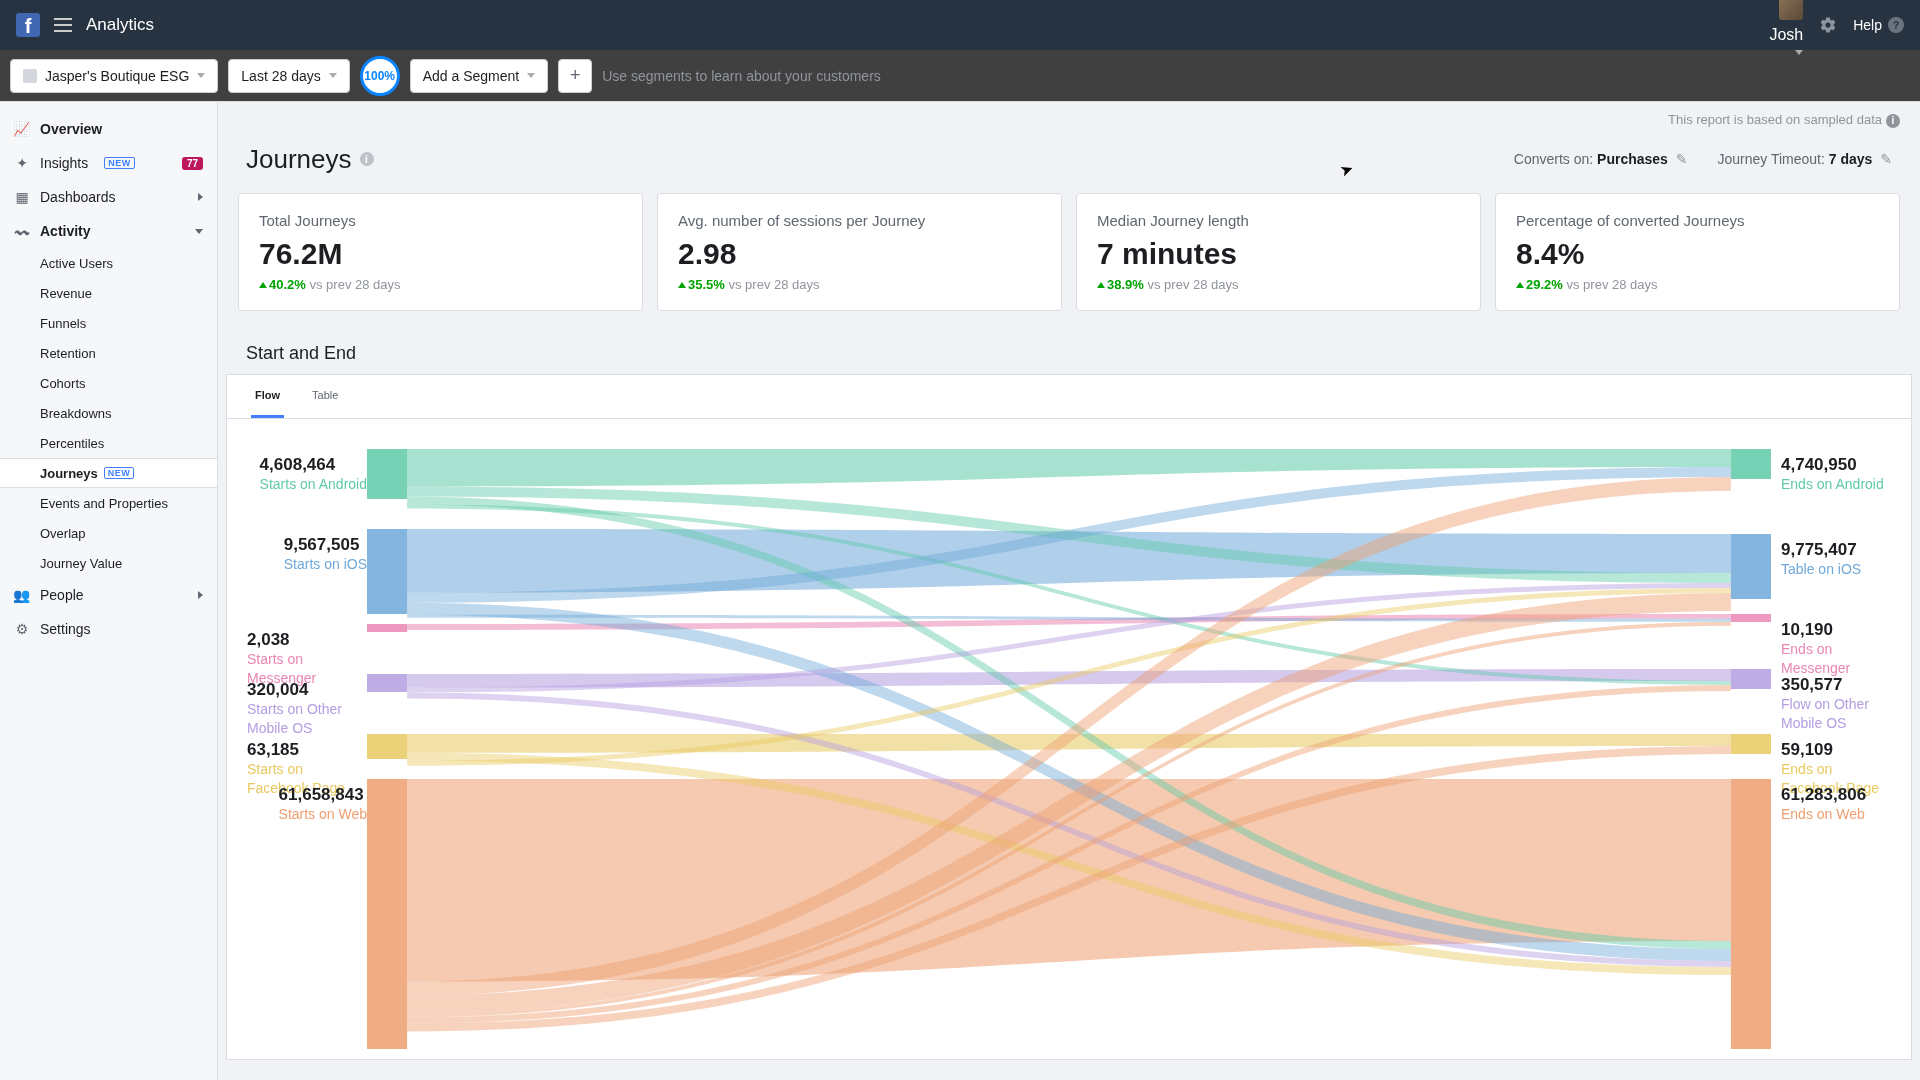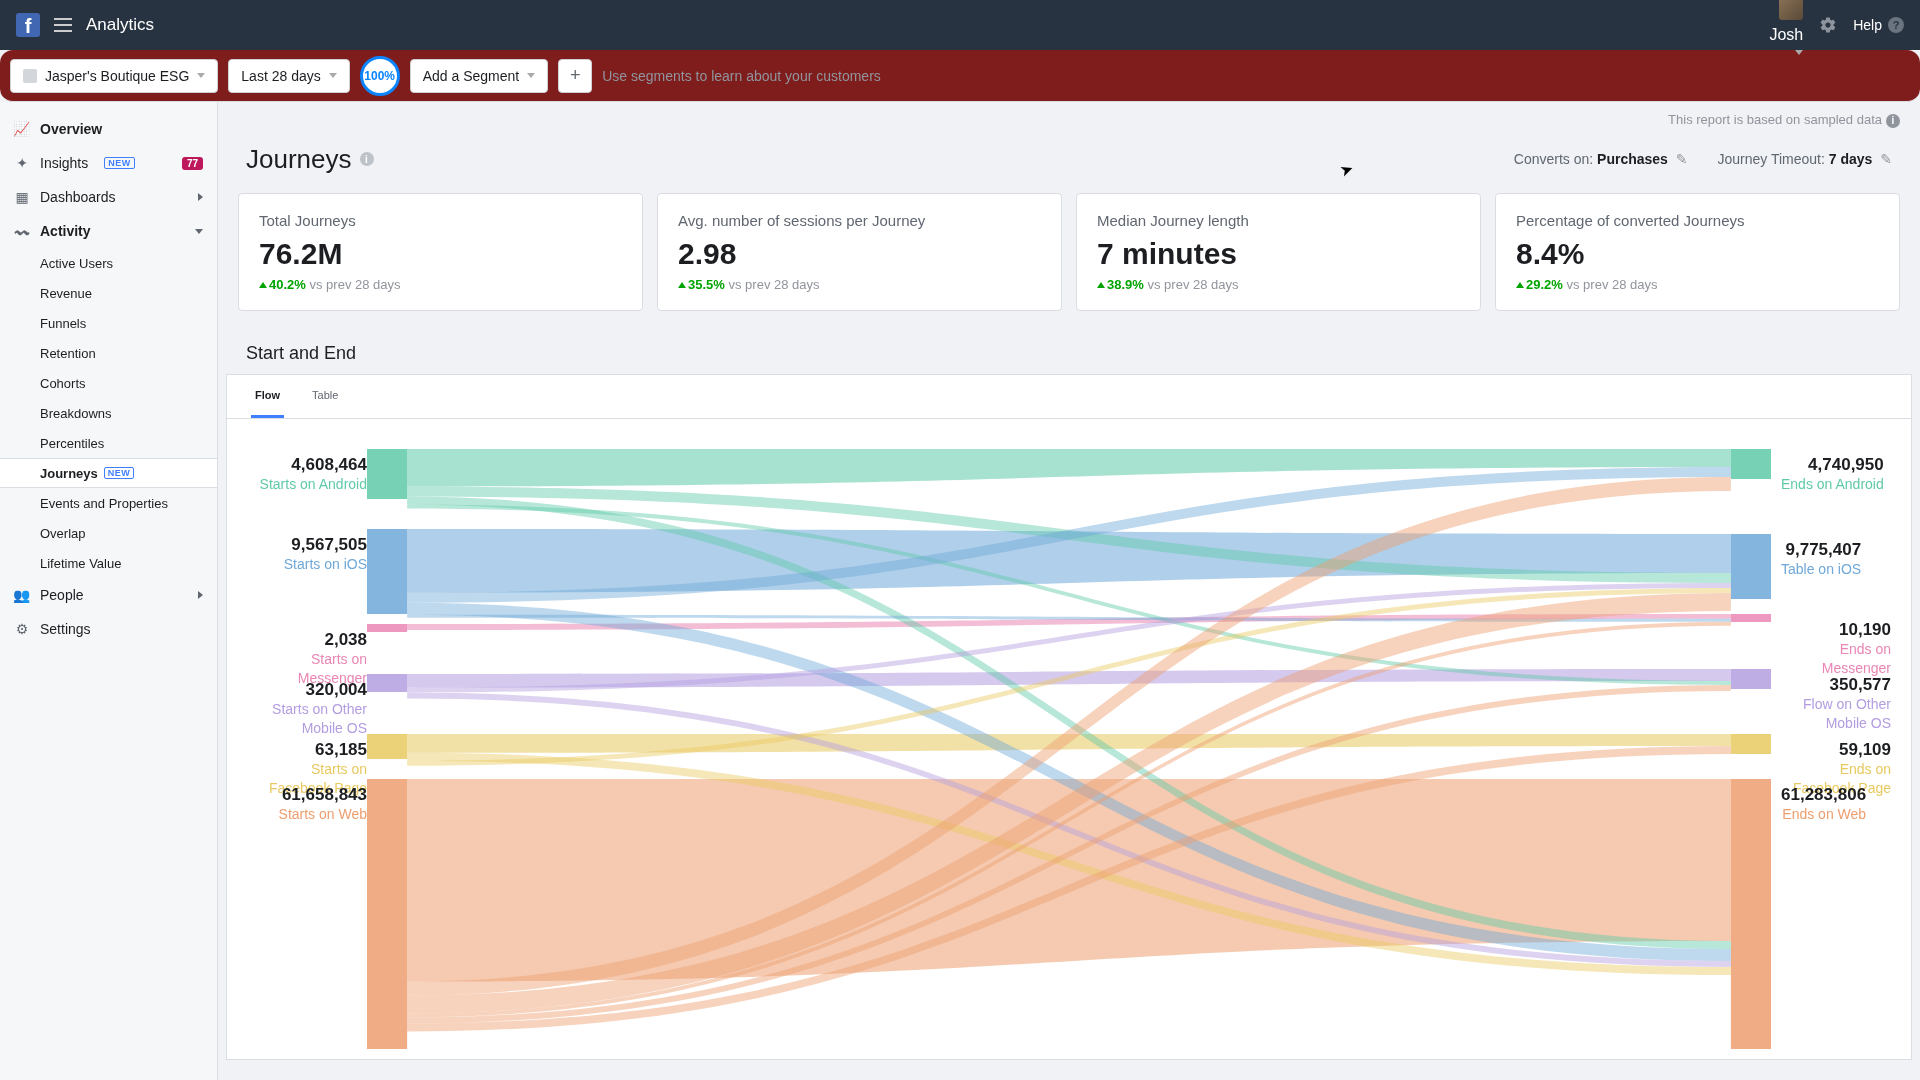--- a/index.html
+++ b/index.html
@@ -14,21 +14,21 @@
 .header-title { font-size: 17px; color: #fff; }
 .header-right { margin-left: auto; display: flex; align-items: center; gap: 16px; }
 .avatar { width: 24px; height: 24px; border-radius: 3px; background: linear-gradient(135deg,#8b7355,#5a4a3a); }
 .user { display: flex; align-items: flex-end; gap: 6px; font-size: 16px; cursor:pointer;flex-direction:column;}
 .caret-down { width: 0; height: 0; border-left: 4px solid transparent; border-right: 4px solid transparent; border-top: 5px solid #aaa; }
 .gear-svg { width:18px; height:18px; }
 .help { display: flex; align-items: center; gap: 6px; font-size: 14px; cursor:pointer;}
 .qmark { width: 16px; height: 16px; border-radius: 50%; background: #6a7480; color:#273340; display:flex;align-items:center;justify-content:center;font-size:11px;font-weight:bold;}
 
 
-.toolbar { height: 52px; background: #7f1d1d; border-bottom: 1px solid #dadde1; display: flex; align-items: center; padding: 0 10px; gap: 10px; border-radius: 13px; }
+.toolbar { height: 52px; background: #404040; border-bottom: 1px solid #dadde1; display: flex; align-items: center; padding: 0 10px; gap: 10px; }
 .tb-btn { background: #fff; border: 1px solid #ccd0d5; border-radius: 4px; height: 34px; display: flex; align-items: center; padding: 0 12px; font-size: 14px; color: #1c1e21; cursor: pointer; gap:8px;}
 .tb-btn .sq { width:14px;height:14px;background:#d3d6db;border-radius:2px;}
 .percent-badge { width: 40px; height: 40px; border: 3px solid #0a84ff; border-radius: 50%; display: flex; align-items: center; justify-content: center; font-size: 12px; font-weight: 600; color: #0a84ff; background:#fff;}
 .tb-plus { width:34px; justify-content:center; font-size:18px; color:#606770;}
 .tb-hint { color: #90949c; font-size: 14px; }
 
 
 .layout { display: flex; height: calc(100% - 102px); }
 .sidebar { width: 218px; background: #f6f7f9; border-right: 1px solid #dadde1; padding-top: 10px; }
 .nav-item { display: flex; align-items: center; height: 34px; padding: 0 14px; font-size: 14px; color: #1c1e21; cursor: pointer; gap:10px; position:relative;}
@@ -65,21 +65,21 @@
 .section-title { font-size:18px; font-weight:400; padding: 24px 28px 10px 28px; color:#1c1e21;}
 .panel { background:#fff; border:1px solid #dadde1; margin: 0 8px; }
 .tabs { display:flex; border-bottom:1px solid #dadde1; padding: 0 24px; gap:24px;}
 .tab { padding:14px 4px; font-size:11px; color:#606770; cursor:pointer; border-bottom:3px solid transparent;}
 .tab.active { color:#1c1e21; font-weight:600; border-bottom-color:#4080ff;}
 
 
 .sankey-wrap { display:flex; padding: 30px 20px; gap:0; position:relative; height:640px;}
 .sankey-labels-left, .sankey-labels-right { width:120px; position:relative;}
 .sankey-labels-right { text-align:left;}
-.sk-lbl { position:absolute; font-size:15px; line-height:1.25;text-align:right;}
+.sk-lbl { position:absolute; font-size:15px; line-height:1.25;}
 .sk-lbl .num { font-weight:700; color:#1c1e21; font-size:17px; display:block;}
 .sk-lbl .txt { font-size:14px;}
 .sankey-svg { flex:1; height:600px;}
 .c-android{color:#5fc9a8;} .c-ios{color:#6fa8d8;} .c-msg{color:#e986b4;} .c-other{color:#b39de0;} .c-fbp{color:#e8c95f;} .c-web{color:#ed9e6f;}
 
 
 .cursor { position:absolute; top:160px; left:1340px; font-size:16px; color:#000; transform:rotate(-20deg);}
 </style>
 </head>
 <body>
@@ -157,21 +157,21 @@
     <div class="nav-sub">Retention</div>
     <div class="nav-sub">Cohorts</div>
     <div class="nav-sub">Breakdowns</div>
     <div class="nav-sub">Percentiles</div>
     <div class="nav-sub active">
       <span>Journeys</span>
       <span class="new-pill">NEW</span>
     </div>
     <div class="nav-sub">Events and Properties</div>
     <div class="nav-sub">Overlap</div>
-    <div class="nav-sub">Lifetime Value</div>
+    <div class="nav-sub">Journey Value</div>
     <div class="nav-item">
       <span class="ico">👥</span>
       <span>People</span>
       <span class="chev-r"></span>
     </div>
     <div class="nav-item">
       <span class="ico">⚙</span>
       <span>Settings</span>
     </div>
   </div>

